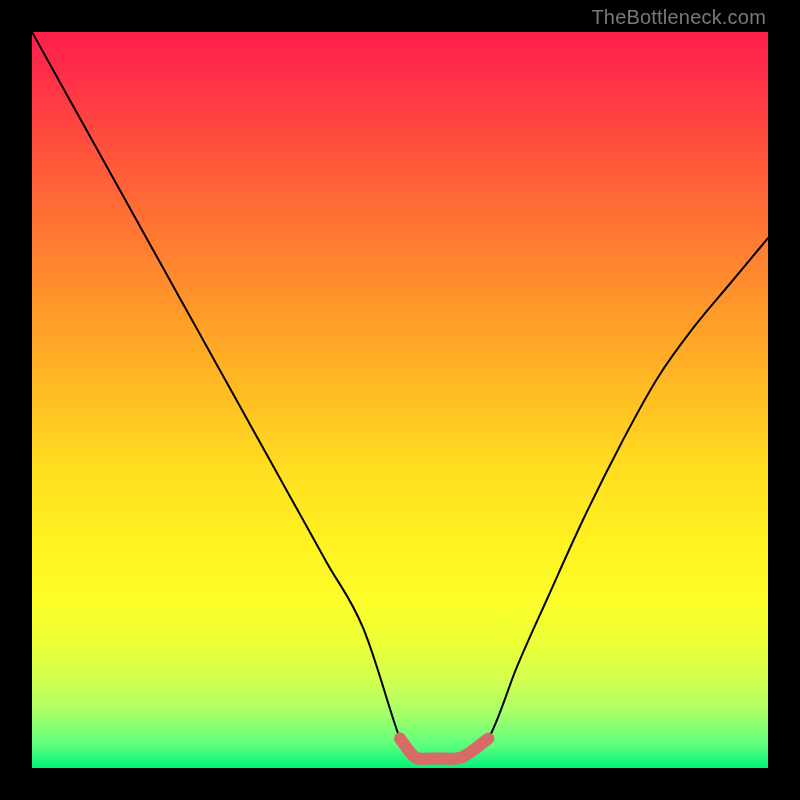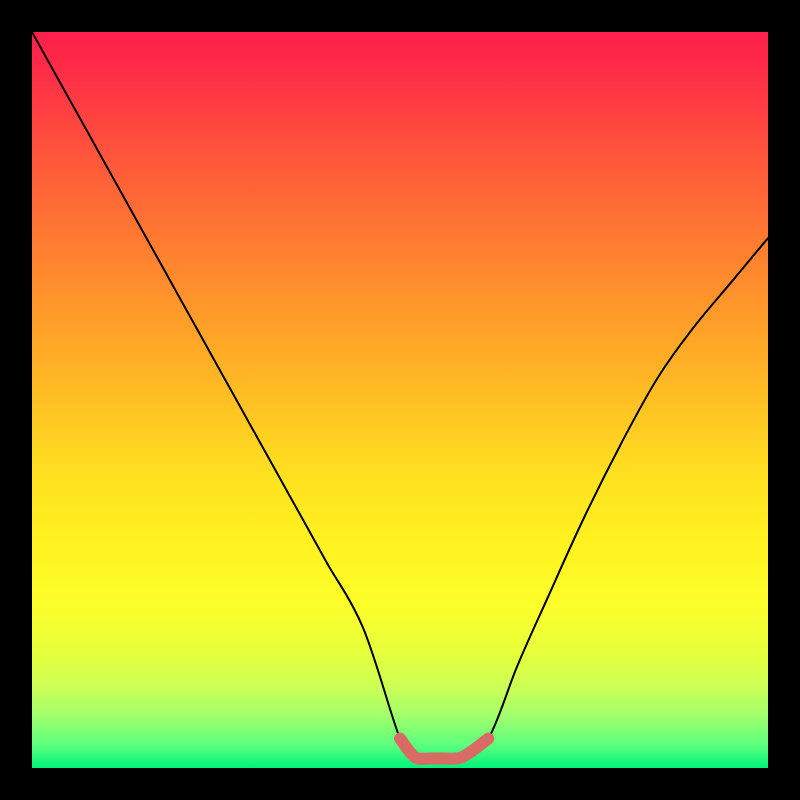--- a/index.html
+++ b/index.html
@@ -68,13 +68,14 @@
 <body>
 
 <div class="frame">
   <div class="plot-area">
     <div class="gradient"></div>
     <svg id="curve-svg" viewBox="0 0 736 736" width="736" height="736">
         <path d="M 0.00 0.00 C 6.62 11.92, 23.55 42.39, 36.80 66.24 C 50.05 90.09, 60.35 108.63, 73.60 132.48 C 86.85 156.33, 97.15 174.87, 110.40 198.72 C 123.65 222.57, 133.95 241.11, 147.20 264.96 C 160.45 288.81, 170.75 307.35, 184.00 331.20 C 197.25 355.05, 207.55 373.59, 220.80 397.44 C 234.05 421.29, 244.35 439.83, 257.60 463.68 C 270.85 487.53, 281.15 506.07, 294.40 529.92 C 307.65 553.77, 317.95 564.36, 331.20 596.16 C 344.45 627.96, 358.73 683.38, 368.00 706.56 C 377.27 729.74, 377.42 721.38, 382.72 724.96 C 388.02 728.54, 392.14 726.17, 397.44 726.43 C 402.74 726.70, 406.20 726.70, 412.16 726.43 C 418.12 726.17, 422.61 728.54, 430.56 724.96 C 438.51 721.38, 446.38 723.12, 456.32 706.56 C 466.26 690.00, 475.16 658.13, 485.76 632.96 C 496.36 607.79, 503.28 593.22, 515.20 566.72 C 527.12 540.22, 538.75 513.58, 552.00 485.76 C 565.25 457.94, 575.55 437.33, 588.80 412.16 C 602.05 386.99, 612.35 367.12, 625.60 345.92 C 638.85 324.72, 649.15 311.62, 662.40 294.40 C 675.65 277.18, 685.95 266.14, 699.20 250.24 C 712.45 234.34, 729.38 214.03, 736.00 206.08" fill="none" stroke="#000" stroke-width="2" stroke-linecap="round"></path>
         <path d="M 368.00 706.56 C 370.65 709.87, 377.42 721.38, 382.72 724.96 C 388.02 728.54, 392.14 726.17, 397.44 726.43 C 402.74 726.70, 406.20 726.70, 412.16 726.43 C 418.12 726.17, 422.61 728.54, 430.56 724.96 C 438.51 721.38, 451.68 709.87, 456.32 706.56" fill="none" stroke="#d96b66" stroke-width="12" stroke-linecap="round" stroke-linejoin="round"></path>
       </svg>
   </div>
+  <div class="attribution">TheBottleneck.com</div>
 </div>
 
 </body></html>

